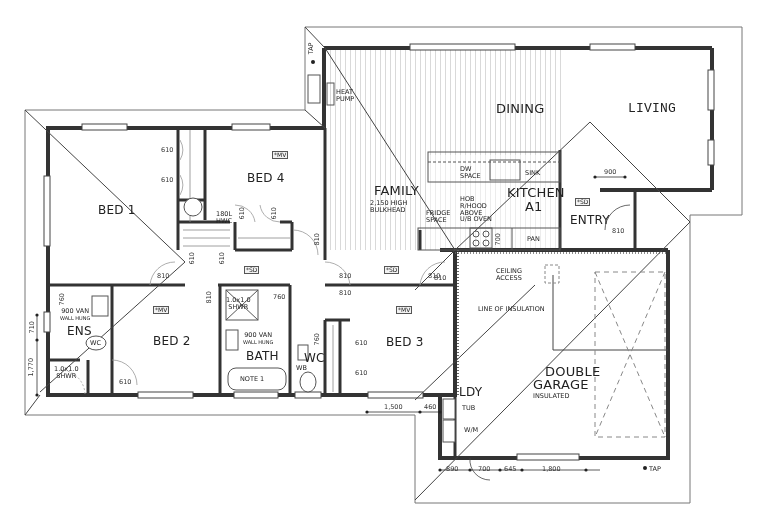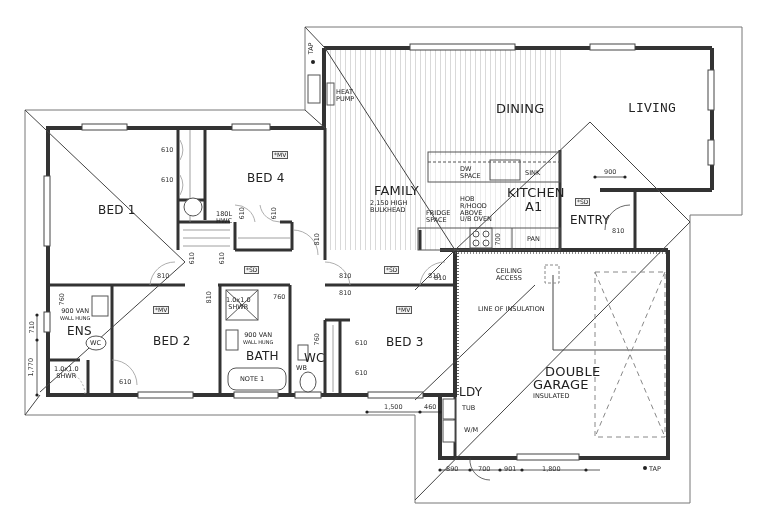--- a/index.html
+++ b/index.html
@@ -268,14 +268,14 @@
 <div class="lbl dim vert" style="left:26px;top:324px;">710</div>
 <div class="lbl dim vert" style="left:22px;top:364px;">1,770</div>
 <div class="lbl dim" style="left:604px;top:169px;">900</div>
 <div class="lbl dim" style="left:612px;top:228px;">810</div>
 <div class="lbl dim vert" style="left:492px;top:236px;">700</div>
 <div class="lbl dim" style="left:434px;top:275px;">810</div>
 <div class="lbl dim" style="left:384px;top:404px;">1,500</div>
 <div class="lbl dim" style="left:424px;top:404px;">460</div>
 <div class="lbl dim" style="left:446px;top:466px;">890</div>
 <div class="lbl dim" style="left:478px;top:466px;">700</div>
-<div class="lbl dim" style="left:504px;top:466px;">901</div>
+<div class="lbl dim" style="left:504px;top:466px;">645</div>
 <div class="lbl dim" style="left:542px;top:466px;">1,800</div>
 
 </body></html>

